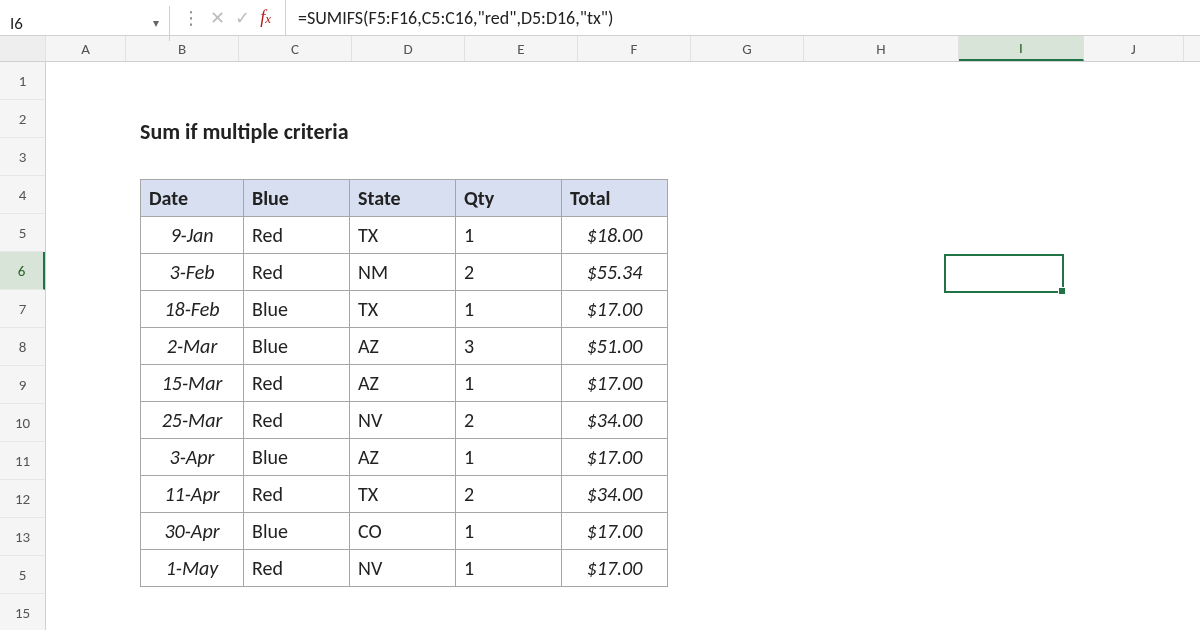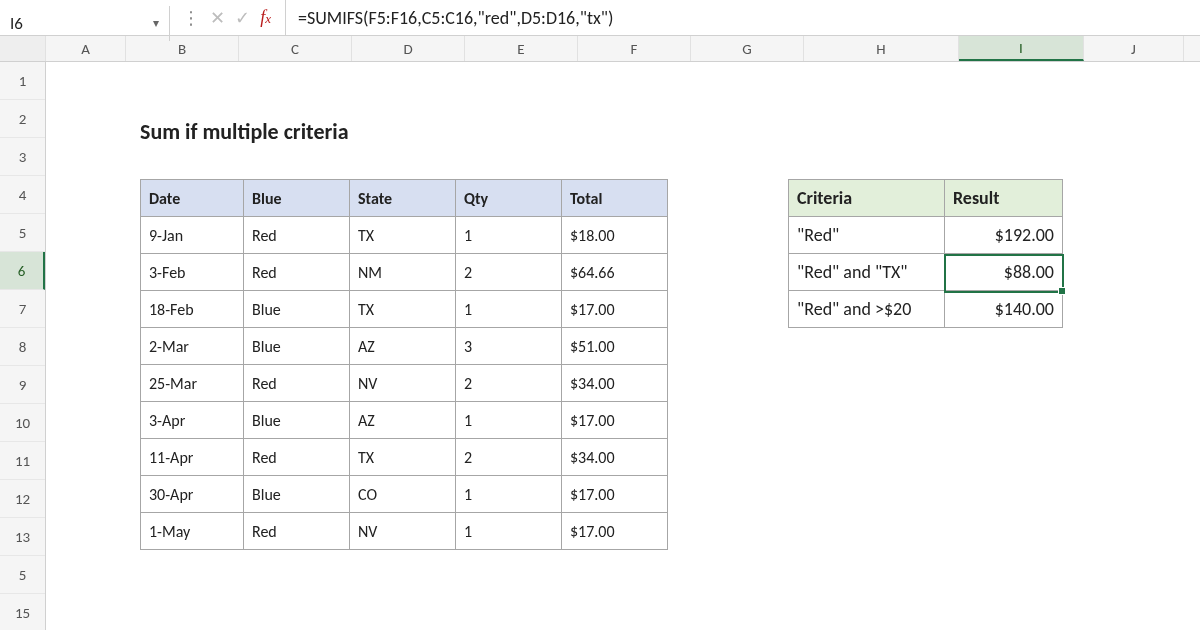--- a/index.html
+++ b/index.html
@@ -128,34 +128,34 @@
     font-weight: bold;
     color: #222;
   }
 
   
   .data-table {
     position: absolute;
     top: 117px;
     left: 94px;
     border-collapse: collapse;
-    font-size: 16px;
+    font-size: 20px;
     border-radius: 11px;
   }
   .data-table th, .data-table td {
     border: 1px solid #a6a6a6;
     padding: 5px 8px;
     height: 37px;
     text-align: left;
   }
   .data-table th {
     background: #d7dff1;
     font-weight: bold;
   }
-  .data-table td.num { text-align: left; }
+  .data-table td.num { text-align: center; font-style: italic; }
   .col-date  { width: 103px; }
   .col-color { width: 106px; }
   .col-state { width: 106px; }
   .col-qty   { width: 106px; }
   .col-total { width: 106px; }
 
   
   .crit-table {
     position: absolute;
     top: 117px;
@@ -264,37 +264,44 @@
             <td>Red</td>
             <td>TX</td>
             <td>1</td>
             <td class="num">$18.00</td>
           </tr>
           <tr>
             <td class="num">3-Feb</td>
             <td>Red</td>
             <td>NM</td>
             <td>2</td>
-            <td class="num">$64.66</td>
+            <td class="num">$55.34</td>
           </tr>
           <tr>
             <td class="num">18-Feb</td>
             <td>Blue</td>
             <td>TX</td>
             <td>1</td>
             <td class="num">$17.00</td>
           </tr>
           <tr>
             <td class="num">2-Mar</td>
             <td>Blue</td>
             <td>AZ</td>
             <td>3</td>
             <td class="num">$51.00</td>
           </tr>
           <tr>
+            <td class="num">15-Mar</td>
+            <td>Red</td>
+            <td>AZ</td>
+            <td>1</td>
+            <td class="num">$17.00</td>
+          </tr>
+          <tr>
             <td class="num">25-Mar</td>
             <td>Red</td>
             <td>NV</td>
             <td>2</td>
             <td class="num">$34.00</td>
           </tr>
           <tr>
             <td class="num">3-Apr</td>
             <td>Blue</td>
             <td>AZ</td>
@@ -318,41 +325,19 @@
           <tr>
             <td class="num">1-May</td>
             <td>Red</td>
             <td>NV</td>
             <td>1</td>
             <td class="num">$17.00</td>
           </tr>
         </tbody>
     </table>
 
-    <table class="crit-table">
-      <thead>
-        <tr>
-          <th class="col-crit">Criteria</th>
-          <th class="col-res">Result</th>
-        </tr>
-      </thead>
-      <tbody id="crit-tbody">
-          <tr>
-            <td>"Red"</td>
-            <td class="num">$192.00</td>
-          </tr>
-          <tr>
-            <td>"Red" and "TX"</td>
-            <td class="num">$88.00</td>
-          </tr>
-          <tr>
-            <td>"Red" and &gt;$20</td>
-            <td class="num">$140.00</td>
-          </tr>
-        </tbody>
-    </table>
 
     <div class="active-cell" style="top:192px; left:898px; width:120px; height:39px;">
       <div class="fill-handle"></div>
     </div>
 
   </div>
 </div>
 
 </body></html>

